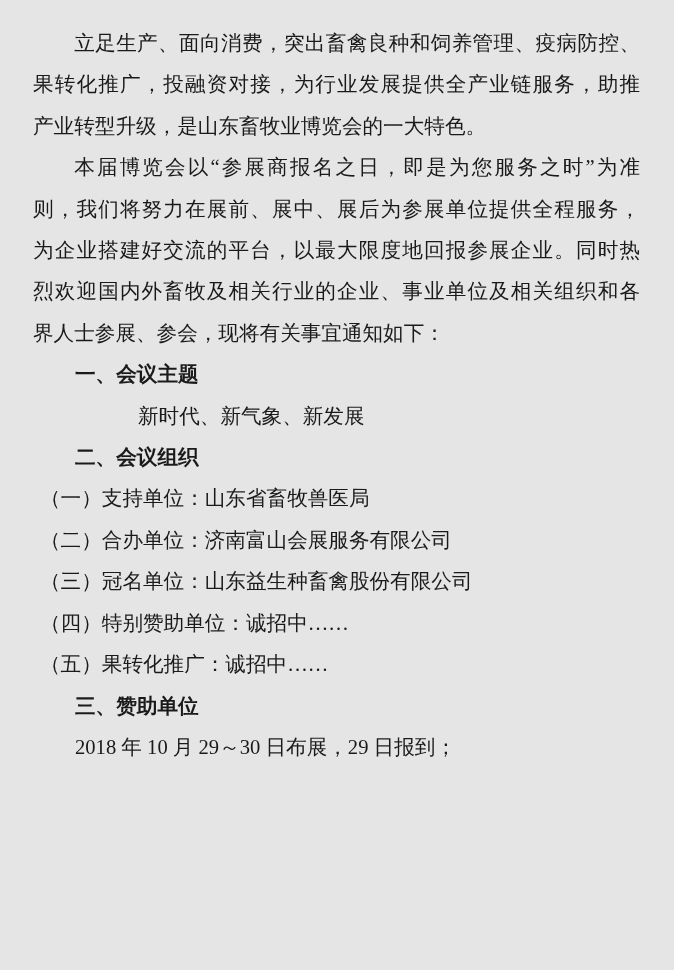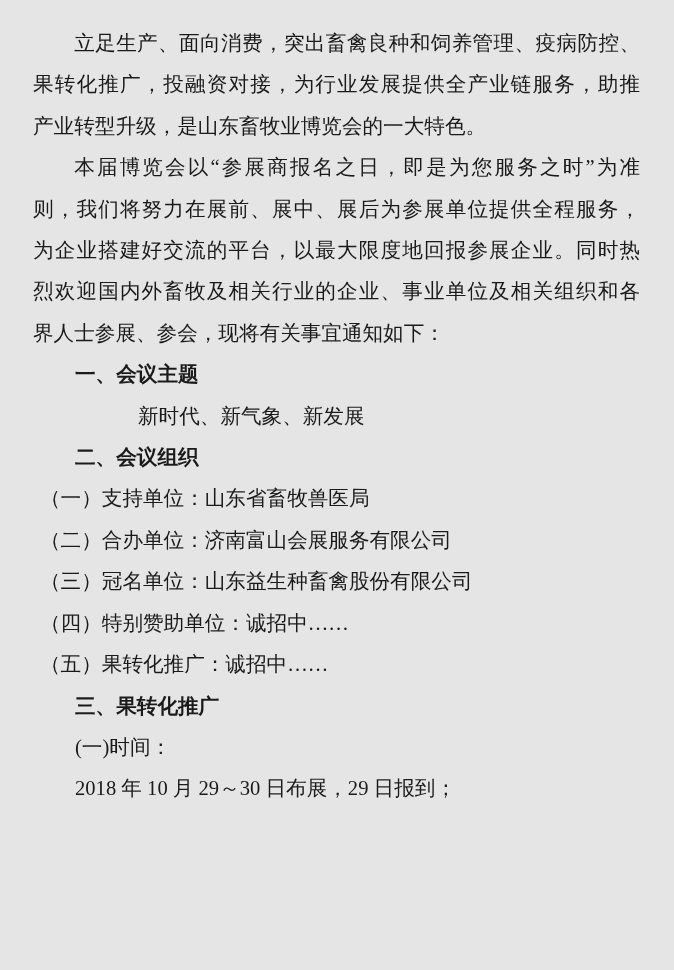--- a/index.html
+++ b/index.html
@@ -70,17 +70,16 @@
       <div class="block para"><div class="line first">立足生产、面向消费，突出畜禽良种和饲养管理、疫病防控、</div><div class="line">果转化推广，投融资对接，为行业发展提供全产业链服务，助推</div><div class="line last">产业转型升级，是山东畜牧业博览会的一大特色。</div></div>
       <div class="block para"><div class="line first">本届博览会以“参展商报名之日，即是为您服务之时”为准</div><div class="line">则，我们将努力在展前、展中、展后为参展单位提供全程服务，</div><div class="line">为企业搭建好交流的平台，以最大限度地回报参展企业。同时热</div><div class="line">烈欢迎国内外畜牧及相关行业的企业、事业单位及相关组织和各</div><div class="line last">界人士参展、参会，现将有关事宜通知如下：</div></div>
       <div class="block heading">一、会议主题</div>
       <div class="block theme">新时代、新气象、新发展</div>
       <div class="block heading">二、会议组织</div>
       <div class="block item">（一）支持单位：山东省畜牧兽医局</div>
       <div class="block item">（二）合办单位：济南富山会展服务有限公司</div>
       <div class="block item">（三）冠名单位：山东益生种畜禽股份有限公司</div>
       <div class="block item">（四）特别赞助单位：诚招中……</div>
       <div class="block item">（五）果转化推广：诚招中……</div>
-      <div class="block heading">三、果转化推广</div>
-      <div class="block plain">(一)时间：</div>
+      <div class="block heading">三、赞助单位</div>
       <div class="block plain">2018 年 10 月 29～30 日布展，29 日报到；</div>
     </div>
 </div>
 
 </body></html>

